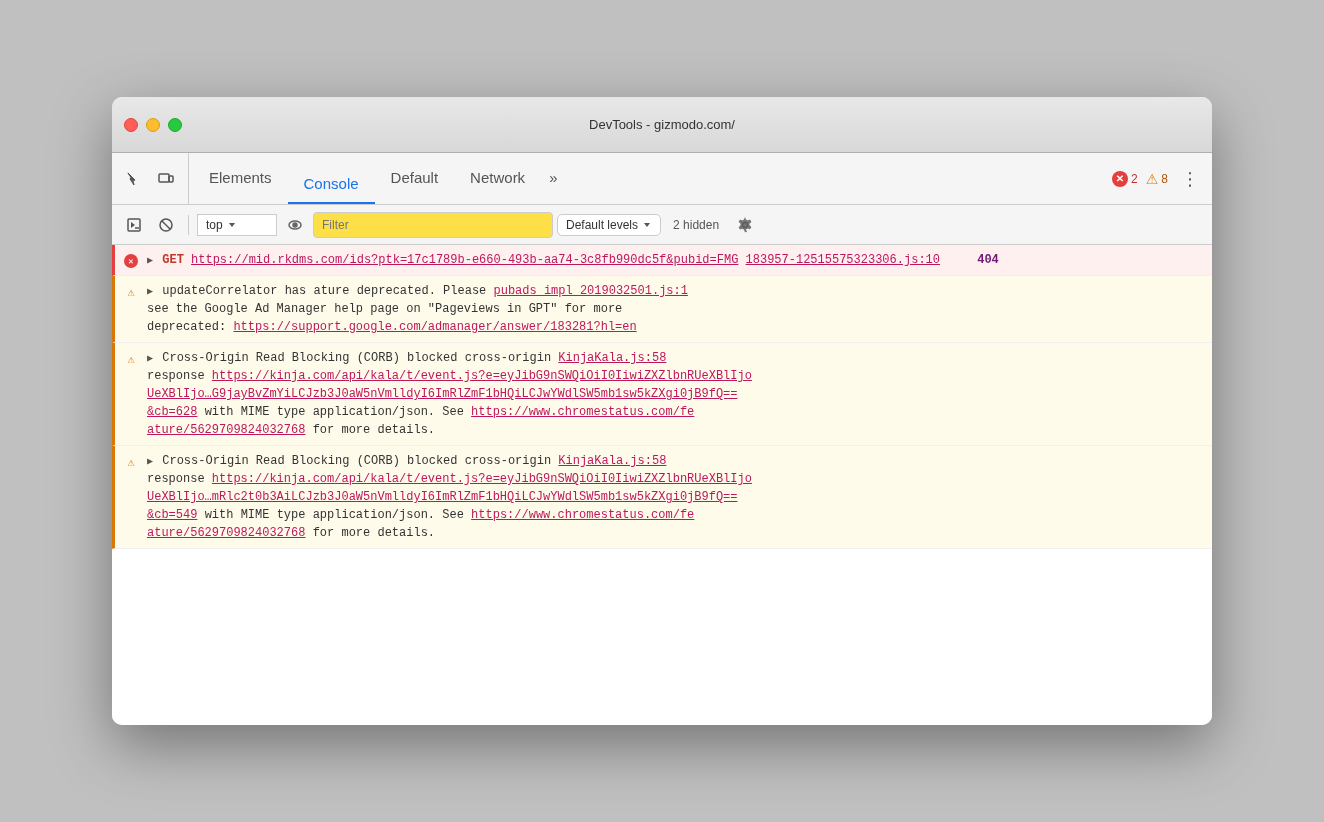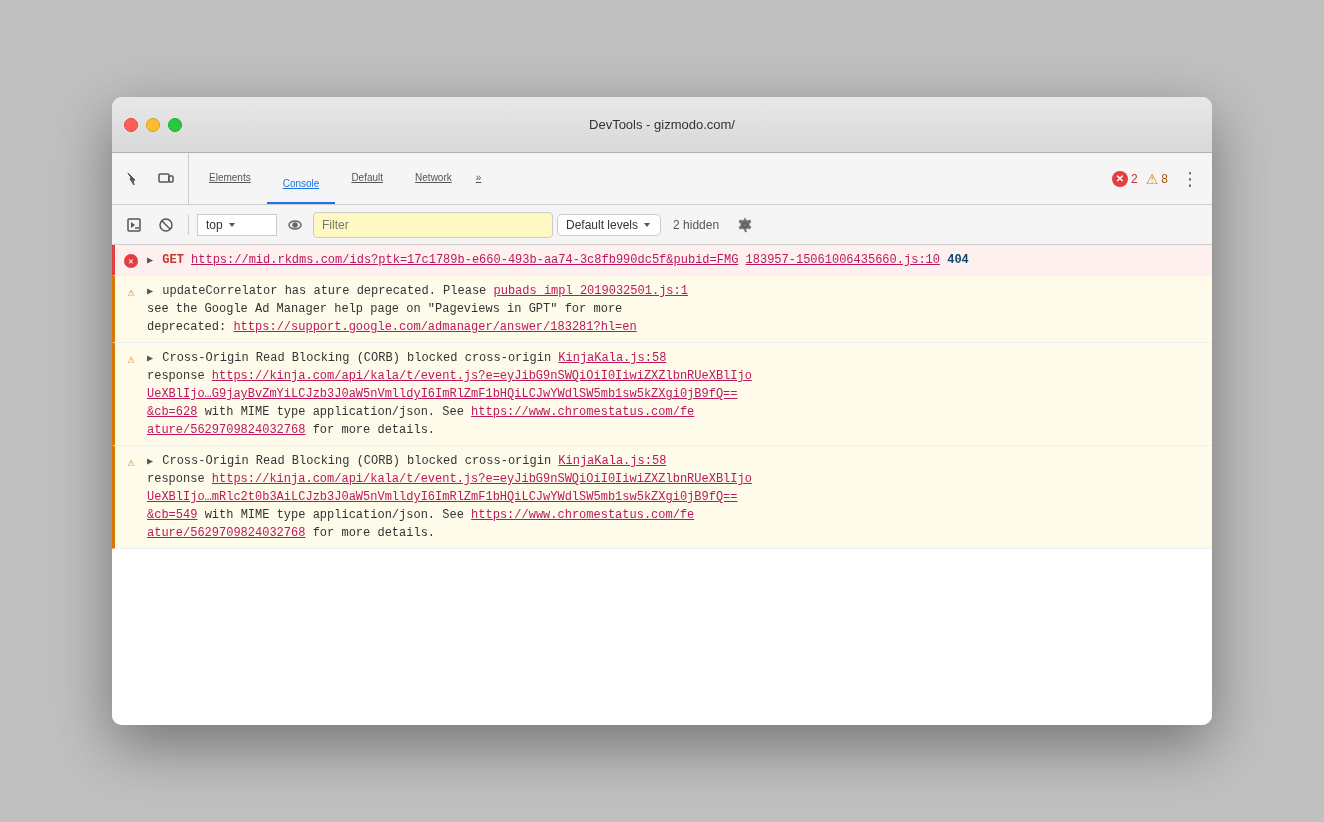--- a/index.html
+++ b/index.html
@@ -88,26 +88,25 @@
       align-items: center;
       justify-content: center;
       color: #555;
       font-size: 16px;
     }
 
     .tab-item {
       display: flex;
       align-items: center;
       padding: 0 16px;
-      font-size: 10px;
+      font-size: 15px;
       color: #555;
       cursor: pointer;
       border-bottom: 2px solid transparent;
       white-space: nowrap;
-      text-decoration: underline;
     }
 
     .tab-item.active {
       color: #1a73e8;
       border-bottom: 2px solid #1a73e8;
       margin-top: 11px;
     }
 
     .tab-bar-right {
       margin-left: auto;
@@ -204,21 +203,21 @@
     }
 
     .filter-input {
       flex: 1;
       max-width: 240px;
       height: 26px;
       border: 1px solid #ccc;
       border-radius: 4px;
       padding: 0 8px;
       font-size: 12px;
-      background: #fef9c3;
+      background: #fde047;
       color: #333;
     }
 
     .levels-select {
       display: flex;
       align-items: center;
       gap: 4px;
       background: #fff;
       border: 1px solid #ccc;
       border-radius: 5px;
@@ -305,22 +304,23 @@
       font-weight: bold;
     }
 
     .entry-link {
       color: #be185d;
       text-decoration: underline;
       cursor: pointer;
     }
 
     .entry-status-404 {
-      color: #0c4a6e;
+      color: #701a75;
       font-weight: bold;
+      margin-left: 30px;
     }
 
     
     svg {
       display: block;
     }
   </style>
 </head>
 <body>
 
@@ -434,21 +434,21 @@
 
     <div class="console-entry error-entry">
       <div class="entry-icon error-icon">
         <span style="background:#e53e3e;color:#fff;border-radius:50%;width:14px;height:14px;display:flex;align-items:center;justify-content:center;font-size:9px;font-weight:bold;">✕</span>
       </div>
       <div class="entry-content">
         <span class="entry-expand">▶</span>
         <span class="entry-method">GET </span>
         <a class="entry-link">https://mid.rkdms.com/ids?ptk=17c1789b-e660-493b-aa74-3c8fb990dc5f&amp;pubid=FMG</a>
         <span> </span>
-        <a class="entry-link">183957-15061006435660.js:10</a>
+        <a class="entry-link">183957-12515575323306.js:10</a>
         <span class="entry-status-404"> 404</span>
       </div>
     </div>
 
     <div class="console-entry warning-entry">
       <div class="entry-icon warning-icon">⚠</div>
       <div class="entry-content">
         <span class="entry-expand">▶</span>
         <span>updateCorrelator has ature deprecated. Please </span>
         <a class="entry-link">pubads_impl_2019032501.js:1</a>

